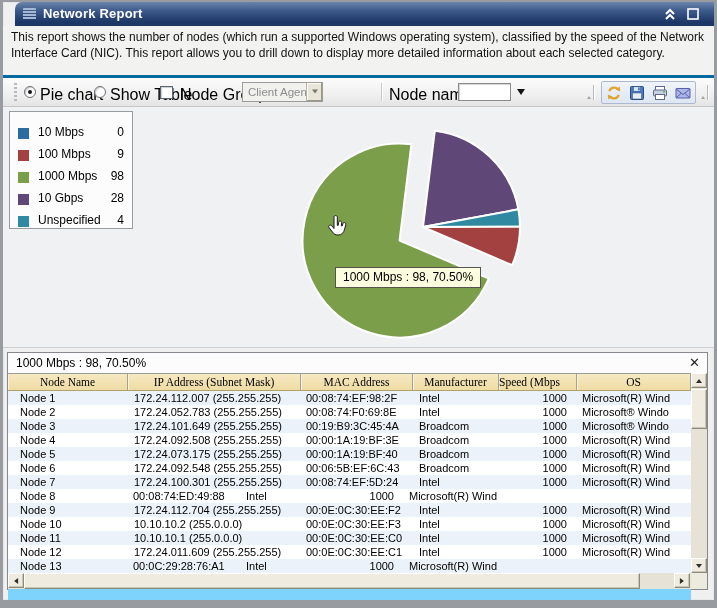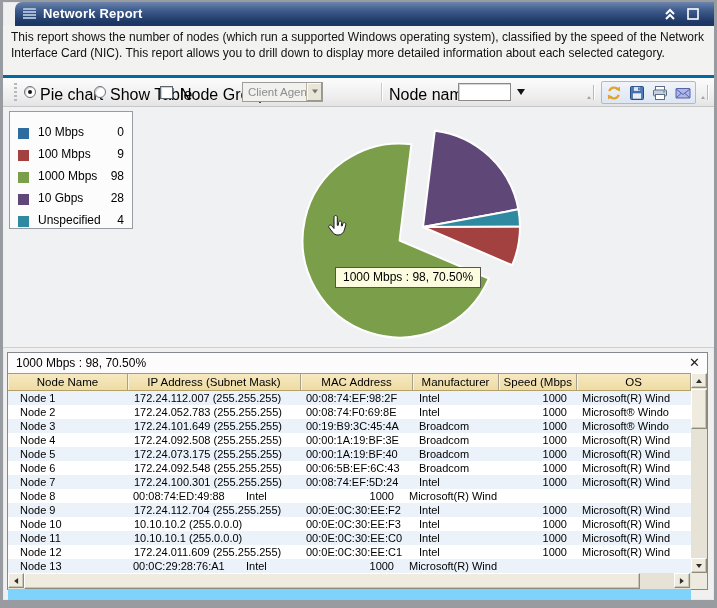--- a/index.html
+++ b/index.html
@@ -133,38 +133,39 @@
     background:#FCFCFC; font-size:12px; line-height:20px; padding-left:8px; color:#000;
   }
   .pclose{
     position:absolute; right:5px; top:2px; width:15px; height:15px;
     font-size:13px; font-weight:bold; color:#222; line-height:15px; text-align:center; cursor:pointer;
   }
   .colrow{
     position:absolute; left:0; top:20px; width:683px; height:18px; display:flex;
     border-top:1px solid #9B9B9B; border-bottom:1px solid #B3A06B;
     background:linear-gradient(180deg,#F6E8C1,#EFDCA4);
+    font-family:Liberation Serif, serif;
   }
   .hcell{
     font-size:11.5px; line-height:16px; text-align:center; color:#000;
     border-right:1px solid #A5A091; box-shadow:1px 0 0 #FBF3DC inset;
     overflow:hidden; white-space:nowrap; cursor:pointer;
   }
   .tbody{ position:absolute; left:0; top:38px; width:683px; height:216px; background:#7dd3fc; overflow:hidden; }
   .trow{ display:flex; height:14px; background:#FFFFFF; }
   .trow.alt{ background:#EBF2F9; }
   .tcell{ font-size:11px; line-height:14px; color:#000; overflow:hidden; white-space:nowrap; }
   .c0{ width:120px; padding-left:12px; }
   .c1{ width:173px; padding-left:6px; }
   .c2{ width:112px; padding-left:5px; }
   .c3{ width:86px;  padding-left:6px; }
   .c4{ width:78px;  text-align:right; padding-right:10px; }
   .c5{ width:114px; padding-left:5px; }
   .hcell.c0,.hcell.c1,.hcell.c2,.hcell.c3,.hcell.c5{ padding-left:0; }
-  .hcell.c4{ padding-right:4px; text-align:right; }
+  .hcell.c4{ padding-right:4px; text-align:left; }
 
   
   .vsb{ position:absolute; left:683px; top:20px; width:16px; height:200px; background:#E6E2D6; }
   .hsb{ position:absolute; left:0; top:220px; width:683px; height:16px; background:#E6E2D6; }
   .corner{ position:absolute; left:683px; top:220px; width:16px; height:16px; background:#EDEAE0; }
   .sbtn,.sthumb{
     position:absolute; background:#EFECDF;
     border:1px solid #FFFFFF; border-right-color:#8E8B7D; border-bottom-color:#8E8B7D;
     box-shadow:inset -1px -1px 0 #C9C5B5; cursor:pointer;
   }

